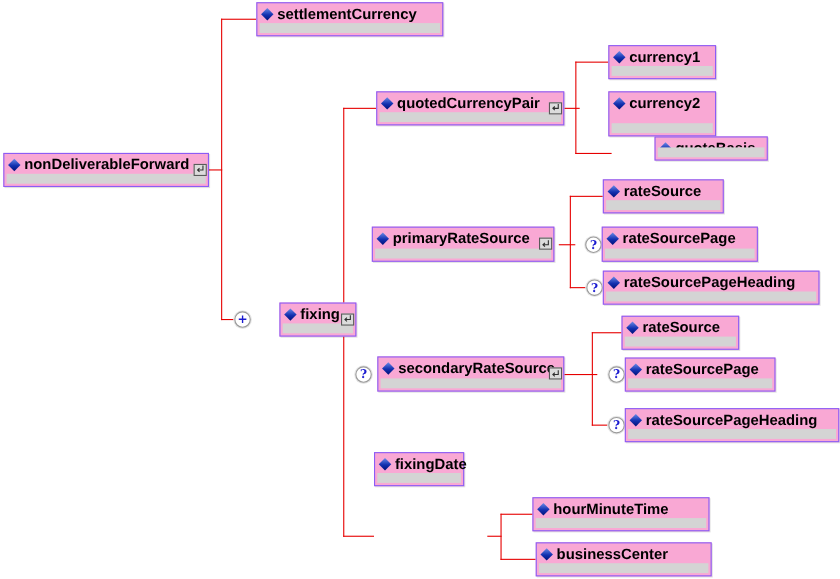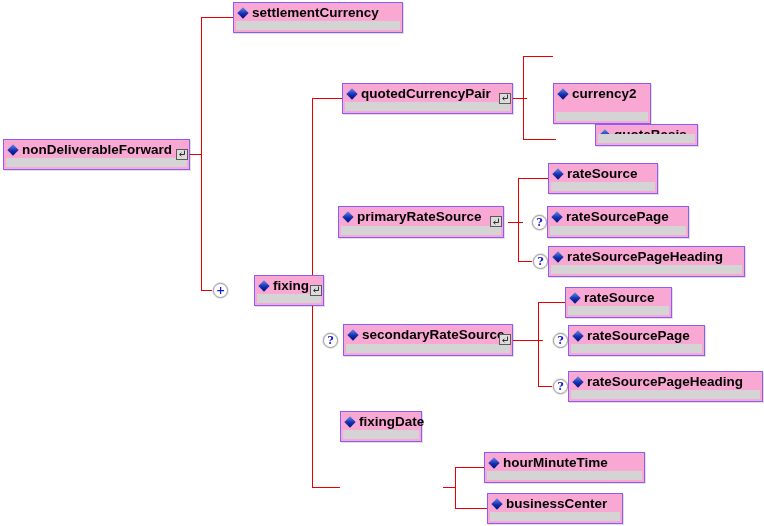--- a/index.html
+++ b/index.html
@@ -48,21 +48,21 @@
   #n-p-rateSource{left:548px;top:163px;width:110px;height:31px;}
   #n-p-rateSourcePage{left:547px;top:206px;width:142px;height:32px;}
   #n-p-rateSourcePageHeading{left:548px;top:246px;width:197px;height:31px;}
   #n-secondaryRateSource{left:343px;top:324px;width:170px;height:32px;}
   #n-s-rateSource{left:565px;top:287px;width:107px;height:31px;}
   #n-s-rateSourcePage{left:568px;top:325px;width:137px;height:31px;}
   #n-s-rateSourcePageHeading{left:568px;top:371px;width:195px;height:31px;}
   #n-fixingDate{left:340px;top:411px;width:82px;height:31px;}
   #n-fixingTime{left:340px;top:472px;width:103px;height:31px;}
   #n-hourMinuteTime{left:484px;top:452px;width:161px;height:31px;}
-  #n-businessCenter{left:487px;top:493px;width:136px;height:31px;}
+  #n-businessCenter{left:487px;top:493px;width:160px;height:31px;}
 
   
   #c-fixing{left:213px;top:283px;}
   #c-secondary{left:323px;top:333px;}
   #c-p-page{left:532px;top:215px;}
   #c-p-heading{left:533px;top:254px;}
   #c-s-page{left:553px;top:333px;}
   #c-s-heading{left:553px;top:379px;}
 </style>
 </head>
@@ -147,20 +147,27 @@
         <span>quotedCurrencyPair</span>
       </div>
     <div class="strip"></div>
     <span class="expand">
         <svg width="8" height="8" viewBox="0 0 8 8">
           <path d="M6.5 0.5 V4.5 H1.8 M3.4 2.8 L1.6 4.5 L3.4 6.2" stroke="#303030" stroke-width="1" fill="none"></path>
         </svg>
       </span>
   </div>
 
+  <div class="node" id="n-currency1">
+    <div class="nt">
+        <span class="diamond"></span>
+        <span>currency1</span>
+      </div>
+    <div class="strip"></div>
+  </div>
 
   <div class="node" id="n-currency2">
     <div class="nt">
         <span class="diamond"></span>
         <span>currency2</span>
       </div>
     <div class="strip"></div>
   </div>
 
   <div class="node" id="n-quoteBasis">

